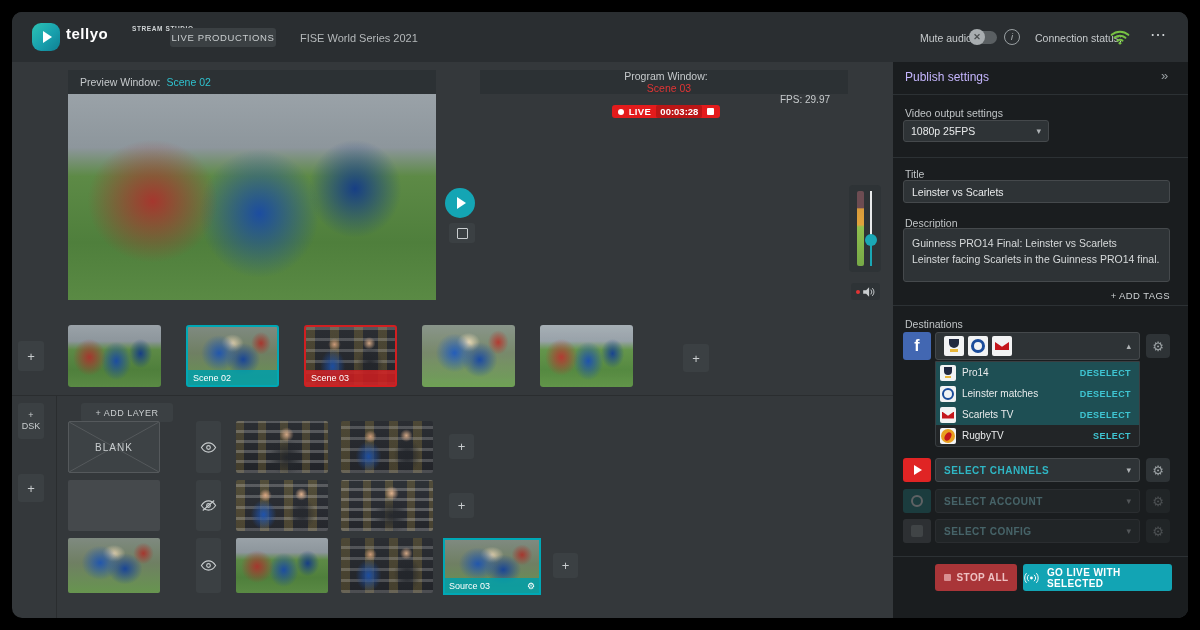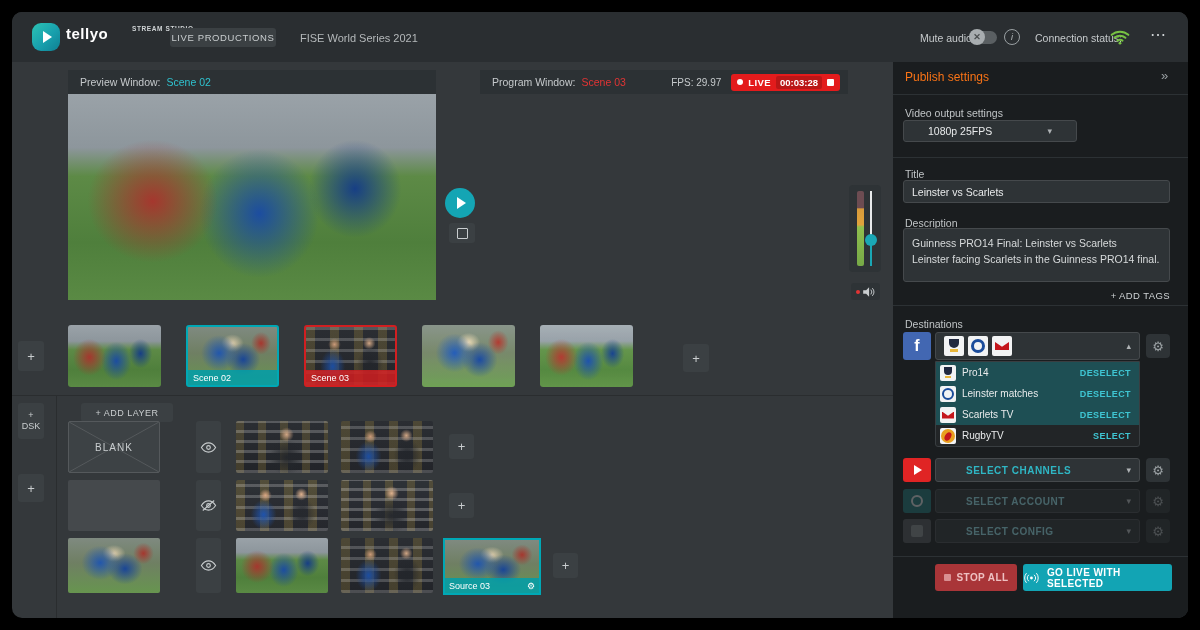--- a/index.html
+++ b/index.html
@@ -80,21 +80,21 @@
   .lthumb{width:92px;border-radius:2px;overflow:hidden;cursor:pointer;}
   .plus-sm{width:25px;height:25px;font-size:13px;}
   .source03{left:431px;top:526px;width:98px;height:57px;border:2px solid #00a8b5;border-radius:0;
     overflow:hidden;box-sizing:border-box;cursor:pointer;}
   .source03 .bar{position:absolute;left:0;right:0;bottom:0;height:15px;background:rgba(0,157,170,.85);
     display:flex;align-items:center;justify-content:space-between;padding:0 4px;color:#fff;font-size:9px;}
 
   
   .panel{left:881px;top:50px;width:295px;height:556px;background:#1a1d1f;}
   .panel .abs{position:absolute;}
-  .phead{left:12px;top:8px;color:#f97316;font-size:12px;}
+  .phead{left:12px;top:8px;color:#c4b5fd;font-size:12px;}
   .collapse{left:268px;top:6px;color:#9aa0a3;font-size:13px;cursor:pointer;}
   .pdiv{left:0;width:295px;height:1px;background:#2c3134;}
   .plabel{color:#c0c4c6;font-size:10.5px;}
   .field{background:#2e3336;border:1px solid #45494c;border-radius:3px;box-sizing:border-box;color:#e8eaeb;}
   .ddarrow{color:#aeb2b4;font-size:9px;margin-left:auto;}
   .ta{font-family:"Liberation Sans",sans-serif;font-size:10.5px;line-height:1.55;color:#d7dadb;
     background:#2e3336;border:1px solid #45494c;border-radius:3px;box-sizing:border-box;resize:none;padding:6px 8px;outline:none;}
   .inp{font-family:"Liberation Sans",sans-serif;font-size:10.5px;color:#e8eaeb;background:#2e3336;
     border:1px solid #45494c;border-radius:3px;box-sizing:border-box;padding:0 8px;outline:none;}
   .addtags{color:#cfd3d5;font-size:9.5px;font-weight:normal;letter-spacing:.4px;cursor:pointer;}
@@ -106,21 +106,21 @@
   .gearbtn{width:24px;height:24px;background:#2e3336;border-radius:4px;color:#9aa0a3;font-size:13px;
     display:flex;align-items:center;justify-content:center;cursor:pointer;}
   .chanlist{background:#222527;border:1px solid #393e41;border-radius:0 0 3px 3px;box-sizing:border-box;}
   .chanrow{height:21px;display:flex;align-items:center;padding:0 8px 0 4px;gap:6px;cursor:pointer;box-sizing:border-box;}
   .chanrow.on{background:#1e4f54;}
   .chanrow .nm{color:#e8eaeb;font-size:10px;}
   .chanrow .act{margin-left:auto;color:#3fc6d3;font-size:9px;font-weight:bold;letter-spacing:.4px;}
   .ctile{width:16px;height:16px;background:#f2f3f4;border-radius:2px;position:relative;overflow:hidden;flex:none;}
   .yttile{background:#e02424;border-radius:3px;display:flex;align-items:center;justify-content:center;cursor:pointer;}
   .yttile .tri{width:0;height:0;border-left:8px solid #fff;border-top:5px solid transparent;border-bottom:5px solid transparent;margin-left:2px;}
-  .selteal{color:#2fb6c4;font-size:10px;font-weight:bold;letter-spacing:.5px;margin-left:22px;}
+  .selteal{color:#2fb6c4;font-size:10px;font-weight:bold;letter-spacing:.5px;}
   .dim{opacity:.38;}
   .stopbtn{left:42px;top:502px;width:82px;height:27px;background:#a93538;border-radius:3px;display:flex;
     align-items:center;justify-content:center;gap:6px;color:#eec0c1;font-size:10px;font-weight:bold;letter-spacing:.4px;cursor:pointer;}
   .stopbtn .sq{width:7px;height:7px;background:#d98f91;border-radius:1px;}
   .golive{left:130px;top:502px;width:149px;height:27px;background:#12a4b4;border-radius:3px;display:flex;
     align-items:center;justify-content:center;gap:7px;color:#fff;font-size:10px;font-weight:bold;letter-spacing:.4px;cursor:pointer;}
 
   
   .p-action{background:
     radial-gradient(ellipse 26% 44% at 23% 52%,#a5372e 0%,rgba(165,55,46,0) 68%),
@@ -185,21 +185,21 @@
     </svg>
     <div class="abs menu-dots">⋯</div>
   </div>
 
   <div class="abs winhdr" style="left:56px;top:58px;width:368px;">
     <span class="wl">Preview Window:</span>
     <span class="scene-teal">Scene 02</span>
   </div>
   <div class="abs video p-action" style="left:56px;top:82px;width:368px;height:206px;"></div>
 
-  <div class="abs winhdr" style="left:468px;top:58px;width:368px;">
+  <div class="abs winhdr" style="left:468px;top:58px;width:368px;flex-direction:column;">
     <span class="wl">Program Window:</span>
     <span class="scene-red">Scene 03</span>
     <span class="fps">FPS: 29.97</span>
     <span class="livebadge">
       <span class="dot"></span>
       <span class="lt">LIVE</span>
       <span class="tm">00:03:28</span>
       <span class="sq"></span>
     </span>
   </div>
@@ -300,21 +300,21 @@
     </div>
   </div>
   <div class="abs btn plus-sm" style="left:541px;top:541px;">+</div>
 
   <div class="abs panel">
     <div class="abs phead">Publish settings</div>
     <div class="abs collapse">»</div>
     <div class="abs pdiv" style="top:32px;"></div>
 
     <div class="abs plabel" style="left:12px;top:45px;">Video output settings</div>
-    <div class="abs field" style="left:10px;top:58px;width:174px;height:22px;display:flex;align-items:center;padding:0 24px;font-size:10.5px;cursor:pointer;justify-content:flex-end;">
+    <div class="abs field" style="left:10px;top:58px;width:146px;height:22px;display:flex;align-items:center;padding:0 7px;font-size:10.5px;cursor:pointer;justify-content:flex-end;">
       <span>1080p 25FPS</span>
       <span class="ddarrow">▾</span>
     </div>
     <div class="abs pdiv" style="top:95px;"></div>
 
     <div class="abs plabel" style="left:12px;top:106px;">Title</div>
     <input class="abs inp" style="left: 10px; top: 118px; width: 267px; height: 23px;" value="Leinster vs Scarlets">
     <div class="abs plabel" style="left:12px;top:155px;">Description</div>
     <textarea class="abs ta" style="left: 10px; top: 166px; width: 267px; height: 54px;">Guinness PRO14 Final: Leinster vs Scarlets
 Leinster facing Scarlets in the Guinness PRO14 final.</textarea>

